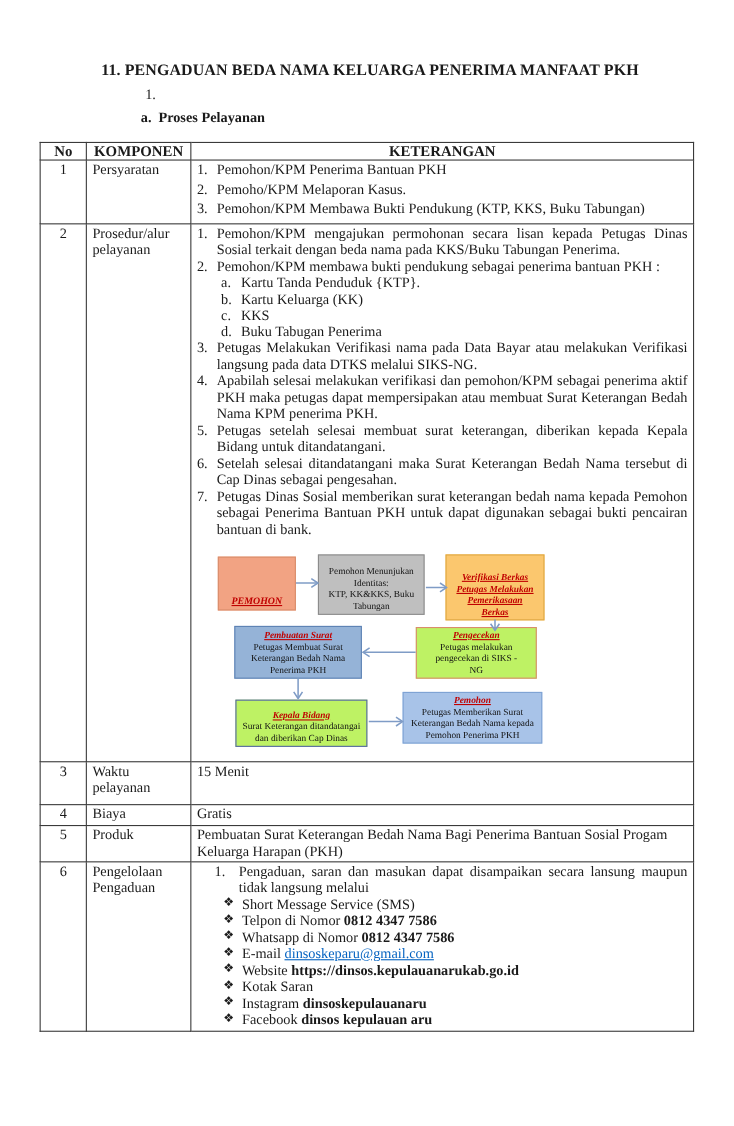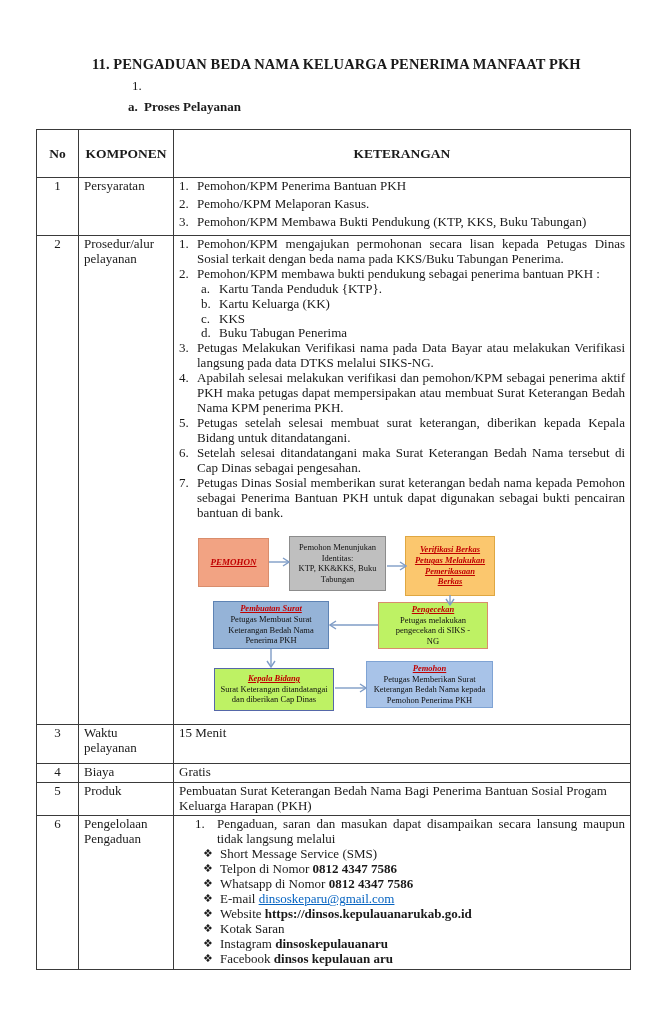--- a/index.html
+++ b/index.html
@@ -12,34 +12,34 @@
   .hang{display:flex;margin-top:5px;font-size:13px;line-height:1.25;}
   .doc-sub{margin-left:96px;}
   .doc-sub .mk{width:16px;flex:none;}
   .doc-sub .tx{width:410px;}
   .doc-section{margin-left:92px;font-weight:bold;}
   .doc-section .mk{width:16px;flex:none;}
 
   table.svc{border-collapse:collapse;table-layout:fixed;width:594px;margin-top:13px;}
   .svc col.c-no{width:42px;} .svc col.c-komp{width:95px;} .svc col.c-ket{width:457px;}
   .svc th,.svc td{border:1px solid #3a3a3a;vertical-align:top;font-size:13px;line-height:1.15;padding:1px 5px 2px 5px;}
-  .svc th{text-align:center;font-size:13.5px;padding:16px 2px;}
+  .svc th{text-align:center;font-size:13.5px;padding:0 2px;}
   td.no{text-align:center;}
 
   .li{display:flex;}
   .li .n{width:18px;flex:none;}
   .li .t{flex:1;}
   .jt{text-align:justify;}
   .r1 .li{margin-bottom:3px;}
   .sub{margin-left:22px;}
   .sub .n{width:18px;}
 
   
   .flow{position:relative;width:455px;height:196px;margin-top:5px;}
-  .fbox{position:absolute;box-sizing:border-box;border:1px solid;display:flex;flex-direction:column;justify-content:center;text-align:center;font-size:8.5px;line-height:1.25;padding:1px 2px;font-family:Liberation Serif, serif;}
+  .fbox{position:absolute;box-sizing:border-box;border:1px solid;display:flex;flex-direction:column;justify-content:flex-end;text-align:center;font-size:8.5px;line-height:1.25;padding:1px 2px;font-family:Liberation Serif, serif;}
   .ft{color:#C00000;font-weight:bold;font-style:italic;text-decoration:underline;white-space:pre-line;}
   .fb{white-space:pre-line;color:#111;}
   .bx-pemohon{left:19px;top:12px;width:71px;height:49px;border-color:#d98d6c;}
   .bx-pemohon .ft{font-size:9px;}
   .bx-identitas{left:110px;top:10px;width:97px;height:55px;border-color:#8c8c8c;}
   .bx-verifikasi{left:226px;top:10px;width:90px;height:60px;border-color:#dfa742;}
   .bx-pembuatan{left:34px;top:75px;width:116px;height:48px;border-color:#5e83b4;}
   .bx-pengecekan{left:199px;top:76px;width:110px;height:47px;border-color:#d98d6c;}
   .bx-kepala{left:35px;top:142px;width:120px;height:43px;border-color:#5567a8;}
   .bx-pemohon2{left:187px;top:135px;width:127px;height:47px;border-color:#7fa3d4;}

